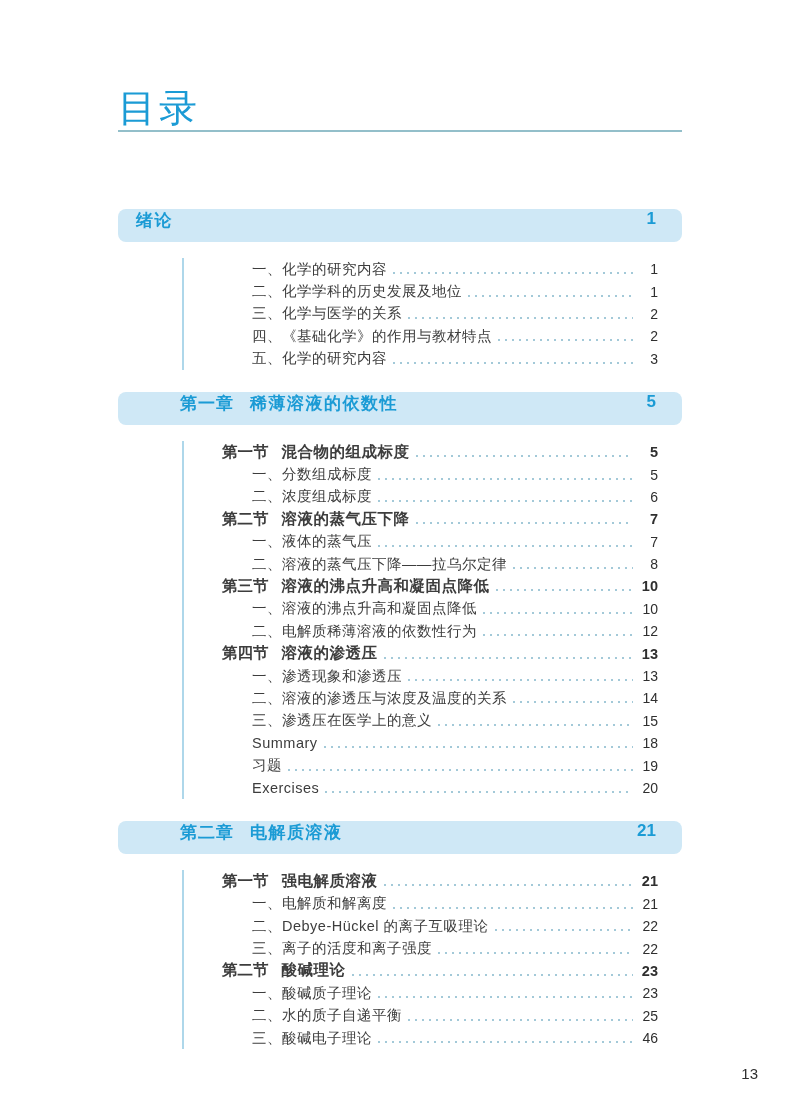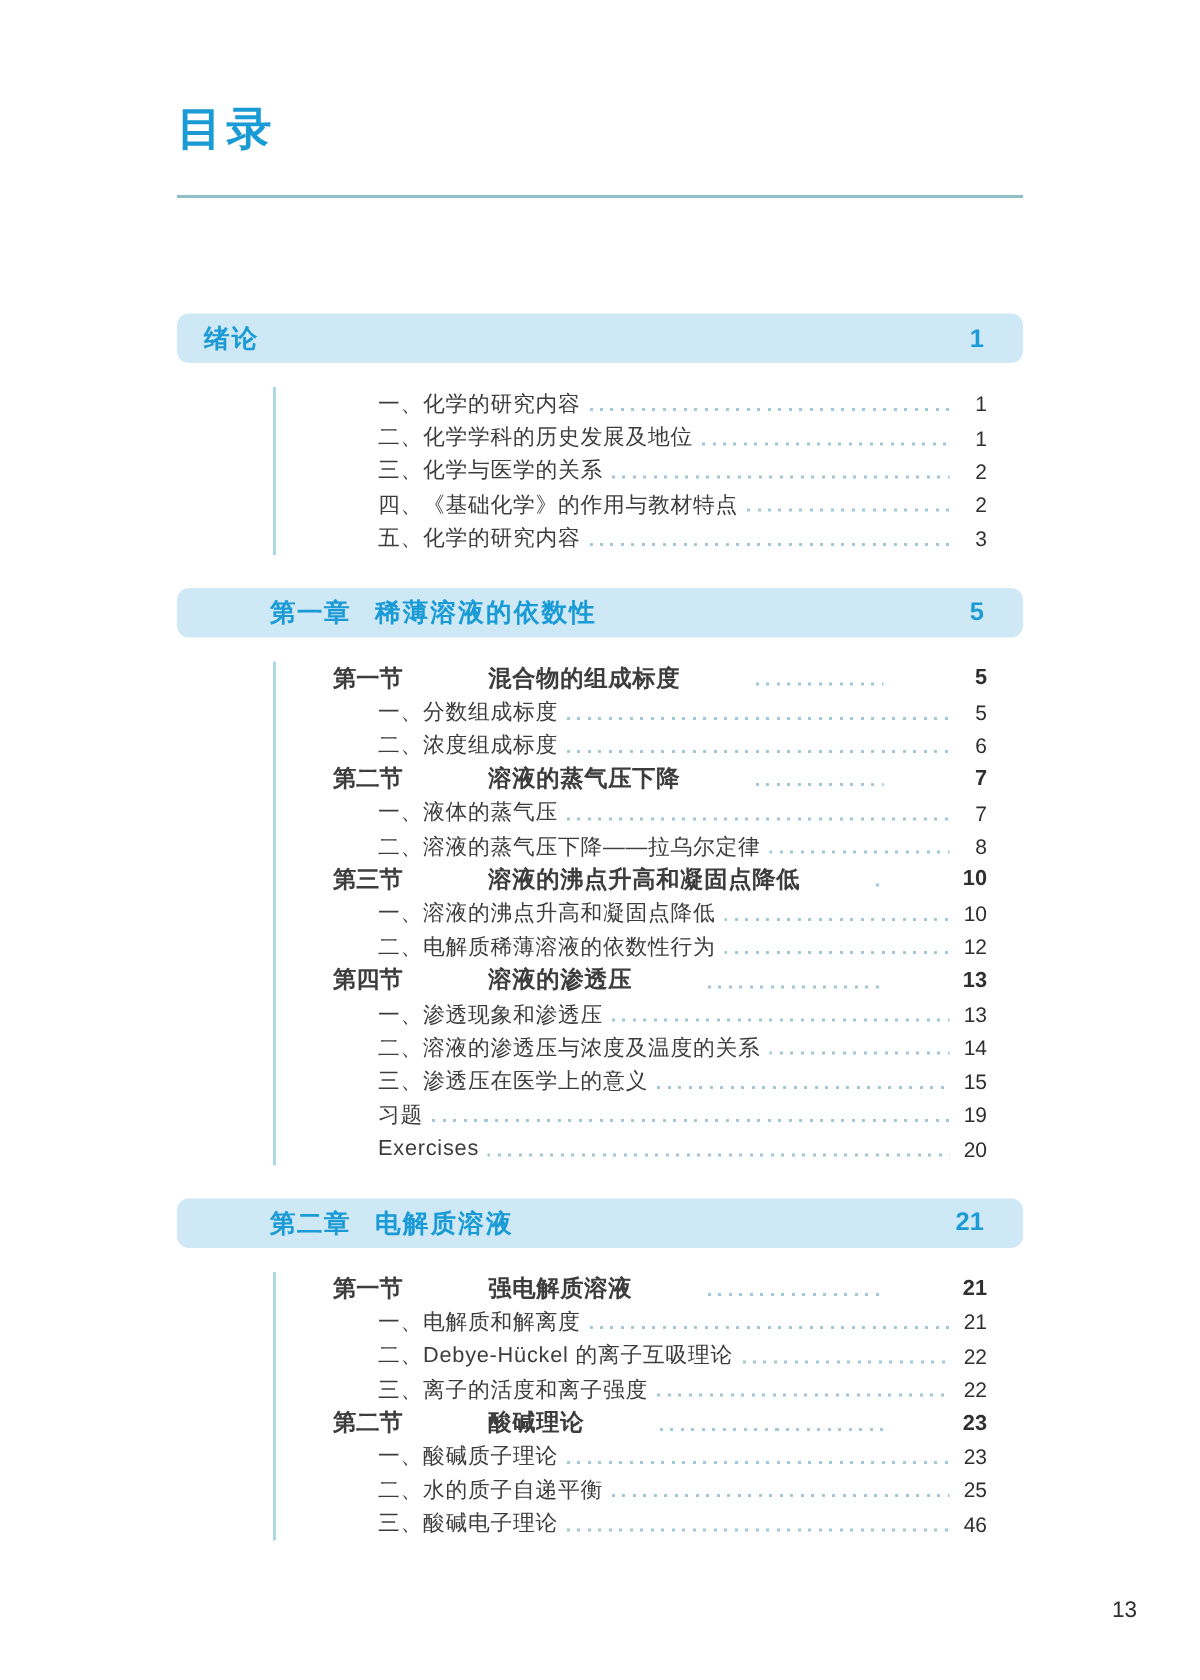--- a/index.html
+++ b/index.html
@@ -16,43 +16,42 @@
   body {
     position: relative;
     background: #ffffff;
     font-family: "Liberation Sans", "DejaVu Sans", sans-serif;
     color: var(--text);
     overflow: hidden;
   }
   .doc-title {
     position: absolute;
     left: 118px;
-    top: 66px;
-    font-size: 30px;
-    font-weight: 700;
+    top: 83px;
+    font-size: 38px;
+    font-weight: 400;
     color: var(--accent);
     letter-spacing: 3px;
   }
   .title-rule {
     position: absolute;
     left: 118px;
     top: 130px;
     width: 564px;
     height: 2px;
     background: var(--divider);
   }
   .sections {
     position: absolute;
     left: 118px;
     top: 209px;
     width: 564px;
   }
   .chapter-band {
     display: flex;
-    align-items: center;
     height: 33px;
     background: var(--band-bg);
     border-radius: 8px;
     padding: 0 26px 0 18px;
     color: var(--accent);
     font-weight: 700;
     font-size: 17px;
     margin-bottom: 16px;
     cursor: pointer;
   }
@@ -70,21 +69,20 @@
     display: flex;
     align-items: center;
     height: 22.4px;
     font-size: 14.5px;
     cursor: pointer;
     white-space: nowrap;
   }
   .entry.level-section {
     font-weight: 700;
     font-size: 15.5px;
-    gap: 44px;
   }
   .entry.level-sub { padding-left: 30px; }
   .entry-label { margin-right: 13px; }
   .entry-label:empty { display: none; }
   .entry-text { letter-spacing: 0.5px; }
   .dots {
     flex: 1;
     height: 2px;
     margin: 0 7px 0 6px;
     position: relative;
@@ -248,20 +246,26 @@
     <span class="entry-page">14</span>
   </div>
 
   <div class="entry level-sub">
 
     <span class="entry-text">三、渗透压在医学上的意义</span>
     <span class="dots"></span>
     <span class="entry-page">15</span>
   </div>
 
+  <div class="entry level-sub">
+
+    <span class="entry-text">Summary</span>
+    <span class="dots"></span>
+    <span class="entry-page">18</span>
+  </div>
 
   <div class="entry level-sub">
 
     <span class="entry-text">习题</span>
     <span class="dots"></span>
     <span class="entry-page">19</span>
   </div>
 
   <div class="entry level-sub">
 

